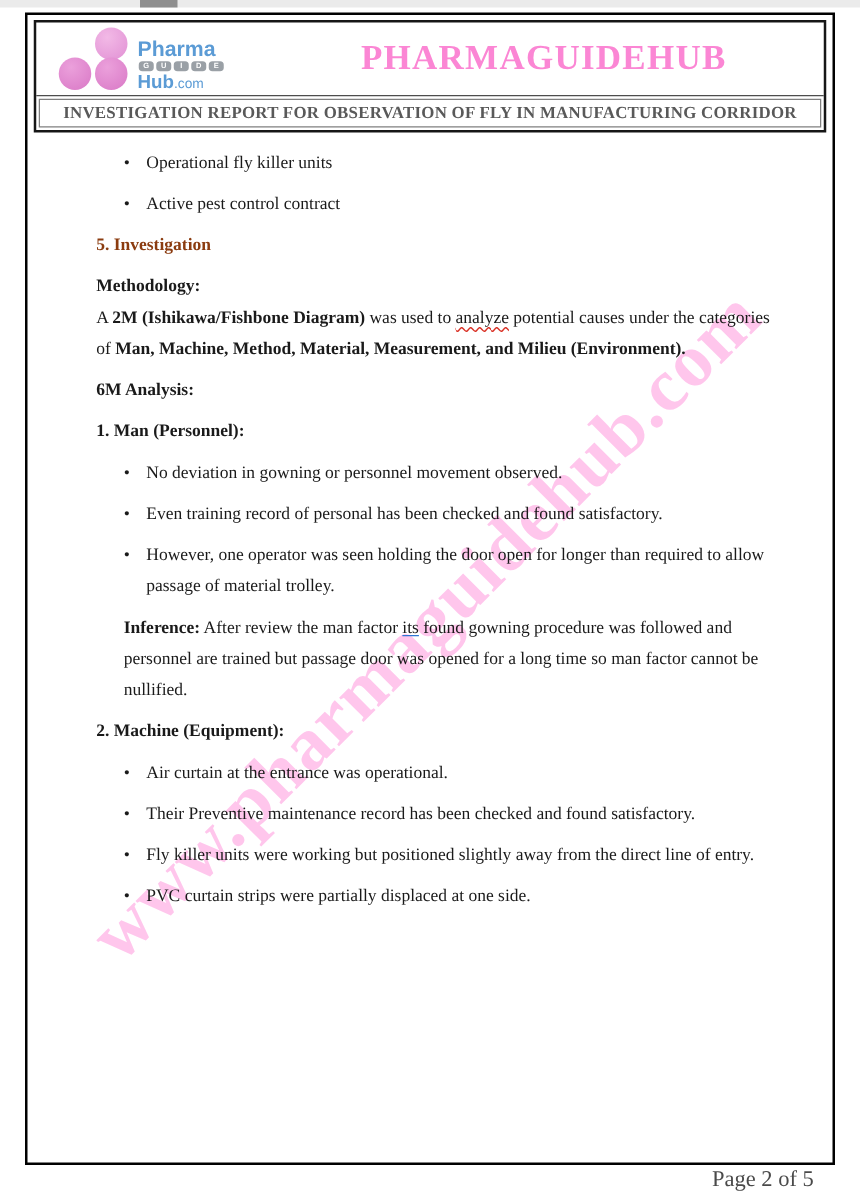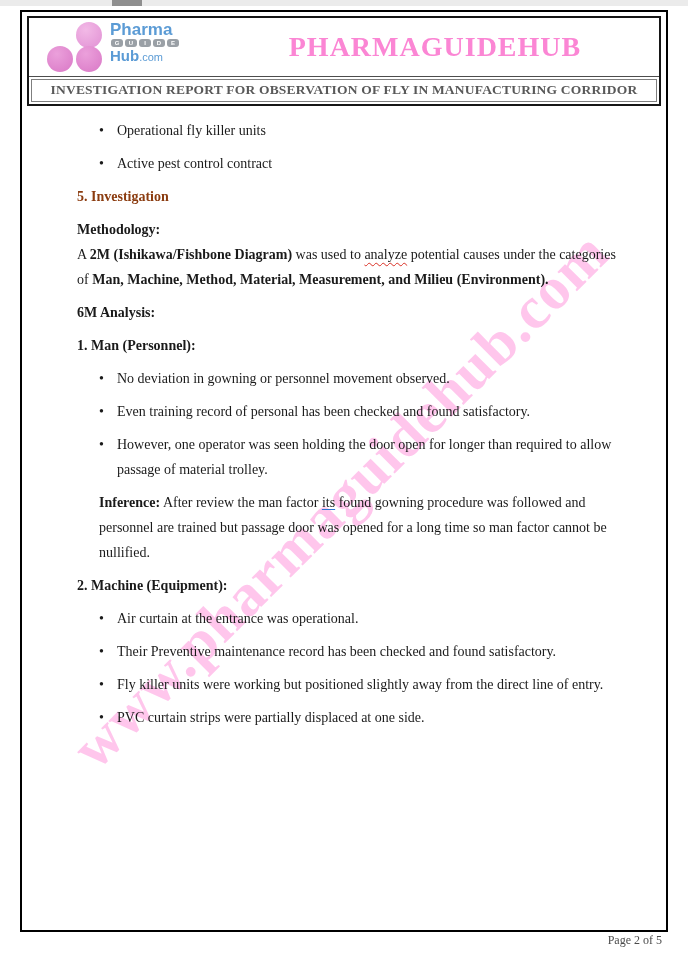--- a/index.html
+++ b/index.html
@@ -22,21 +22,21 @@
     position:absolute;left:-62px;top:458px;width:760px;height:60px;z-index:0;
     transform:rotate(-45deg);transform-origin:center;
     font-family:"Liberation Serif",serif;font-weight:bold;font-size:60px;line-height:60px;
     text-align:center;white-space:nowrap;color:rgba(255,118,210,0.42);
     letter-spacing:1px;pointer-events:none;
   }
 
   
   .header-table{position:relative;z-index:1;margin:4px 5px 0 5px;border:2px solid #161616;background:#fff;}
   .header-row1{display:flex;align-items:center;height:58px;border-bottom:1px solid #4d4d4d;}
-  .logo{display:flex;align-items:flex-start;margin-left:16px;width:178px;}
+  .logo{display:flex;align-items:flex-end;margin-left:16px;width:178px;}
   .logo-mark{position:relative;width:62px;height:52px;flex:0 0 auto;}
   .logo-mark .c{position:absolute;width:26px;height:26px;border-radius:50%;}
   .logo-mark .c1{left:31px;top:1px;background:radial-gradient(circle at 38% 30%,#f2b9e6,#e190d4);}
   .logo-mark .c2{left:2px;top:25px;background:radial-gradient(circle at 38% 30%,#ecVA,#d97fc9);background:radial-gradient(circle at 38% 30%,#eba0db,#d978c6);}
   .logo-mark .c3{left:31px;top:25px;background:radial-gradient(circle at 38% 30%,#eba0db,#d978c6);}
   .logo-text{margin-left:3px;line-height:1;}
   .logo-pharma{font-family:"Liberation Sans",sans-serif;font-weight:bold;font-size:17px;color:var(--logo-blue,#5b9bd5);display:block;}
   .guide-row{display:flex;gap:2px;margin:1px 0 1px 1px;}
   .guide-pill{font-family:"Liberation Sans",sans-serif;font-size:6px;font-weight:bold;color:#fff;
     background:#9aa0a6;border-radius:3px;width:12px;height:8px;line-height:8px;text-align:center;}
@@ -60,21 +60,21 @@
   ul.bullets li{position:relative;padding-left:40px;margin:0 0 8px 0;}
   ul.bullets li::before{content:"\2022";position:absolute;left:22px;top:0;}
   .b{font-weight:bold;}
   .section-heading{font-weight:bold;color:var(--heading-brown,#8b3c10);margin:0 0 8px 0;}
   .sub-heading{font-weight:bold;margin:0 0 8px 0;}
   .indented{padding-left:22px;}
   .spell-error{text-decoration:underline wavy #d93025;text-decoration-thickness:1px;text-underline-offset:3px;}
   .grammar-error{text-decoration:underline solid #2e75d4;text-decoration-thickness:1px;text-underline-offset:2px;}
 
   
-  .page-footer{position:absolute;right:26px;top:933px;font-size:12px;color:#4a4a4a;z-index:1;}
+  .page-footer{position:absolute;right:37px;top:933px;font-size:18px;color:#4a4a4a;z-index:1;}
 </style>
 </head>
 <body>
 
 <div class="screen-strip">
   <div class="seg"></div>
 </div>
 
 <div class="page">
 

